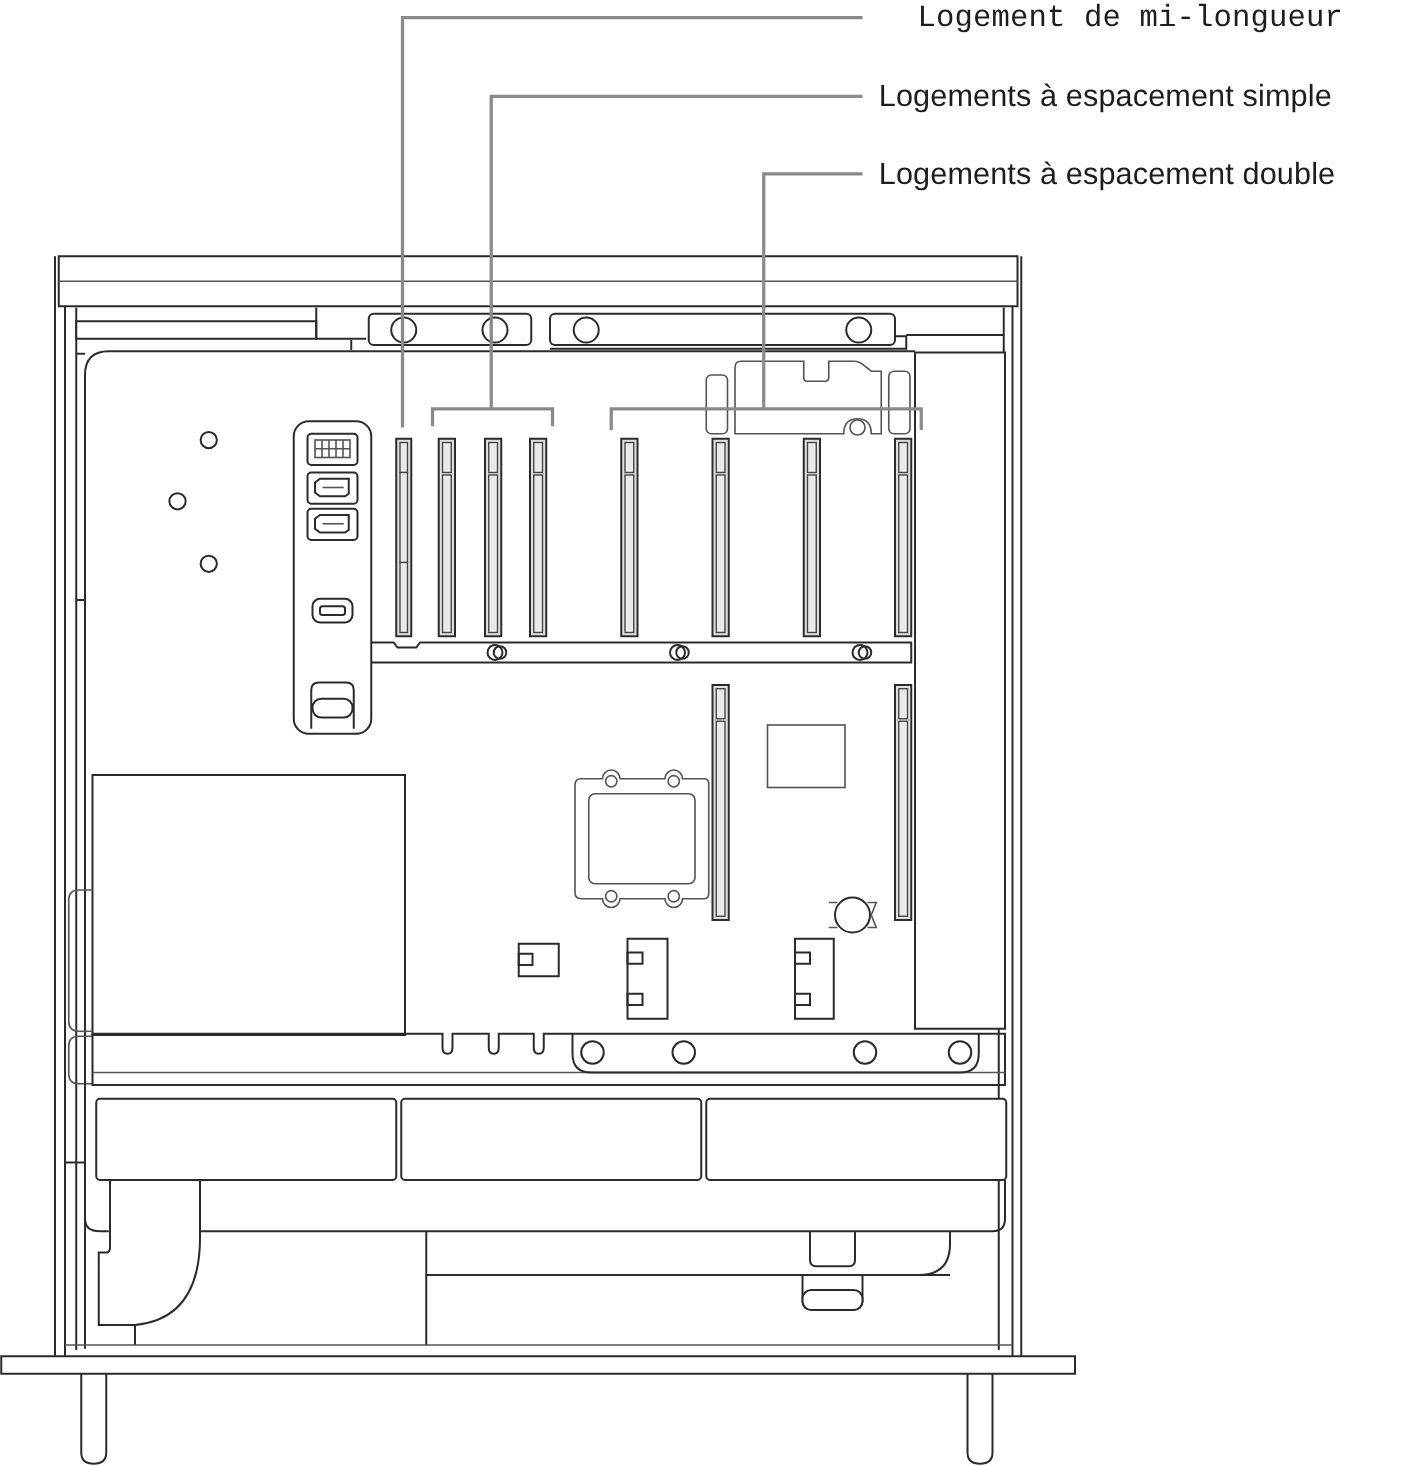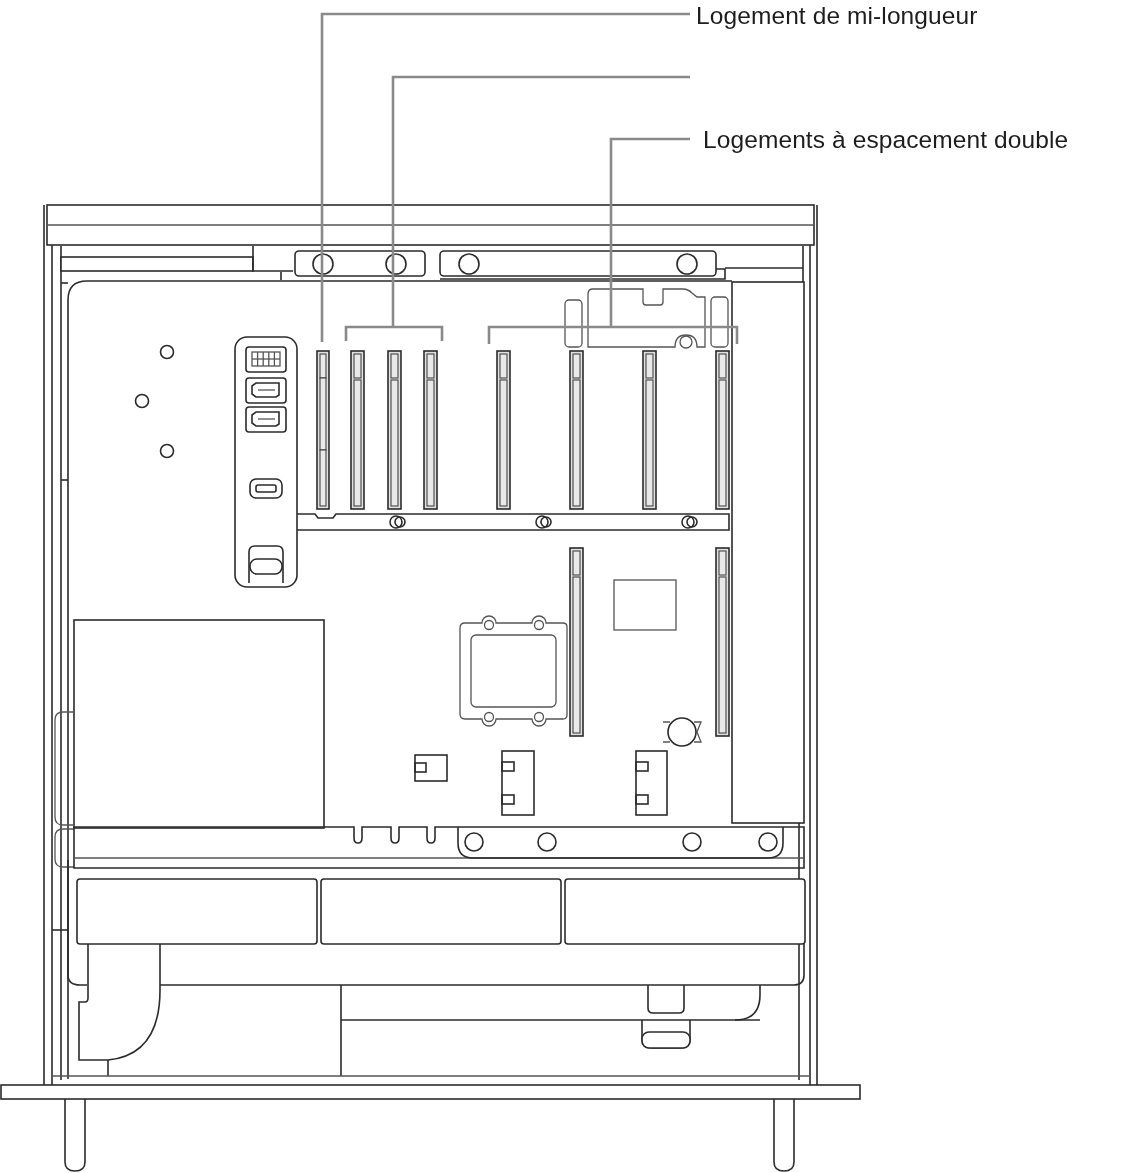--- a/index.html
+++ b/index.html
@@ -246,15 +246,16 @@
     <g id="leaders">
         <path class="leader" d="M690 14 H322 V342"></path>
         <path class="leader" d="M690 77 H393 V327"></path>
         <path class="leader" d="M346 341 V327 H442 V341"></path>
         <path class="leader" d="M690 139 H611 V327"></path>
         <path class="leader" d="M489 344 V327 H737 V344"></path>
       </g>
   </svg>
 
   
-  <div class="callout-label" id="lbl0" style="left: 696px; top: 4px;">Logement de mi-longueur</div>
+  <div class="callout-label" id="lbl0" style="left: 734px; top: 4px; font-family: Liberation Mono, monospace;">Logement de mi-longueur</div>
+  <div class="callout-label" id="lbl1" style="left: 703px; top: 66px;">Logements à espacement simple</div>
   <div class="callout-label" id="lbl2" style="left: 703px; top: 128px; text-align: right;">Logements à espacement double</div>
 </div>
 
 </body></html>

